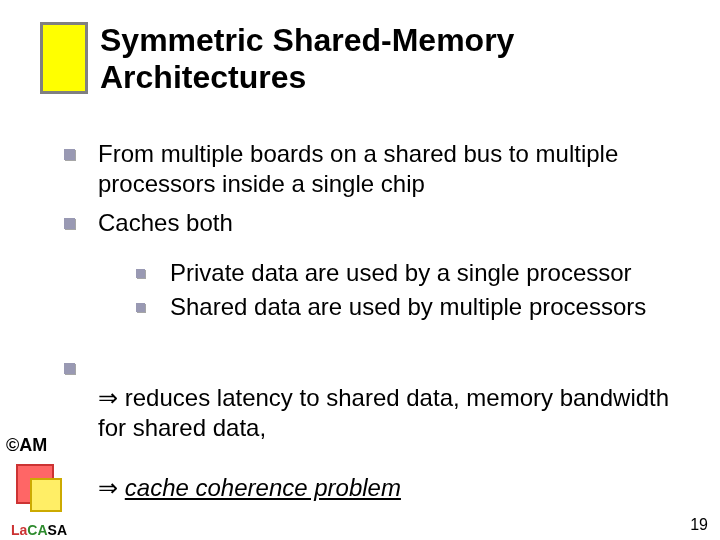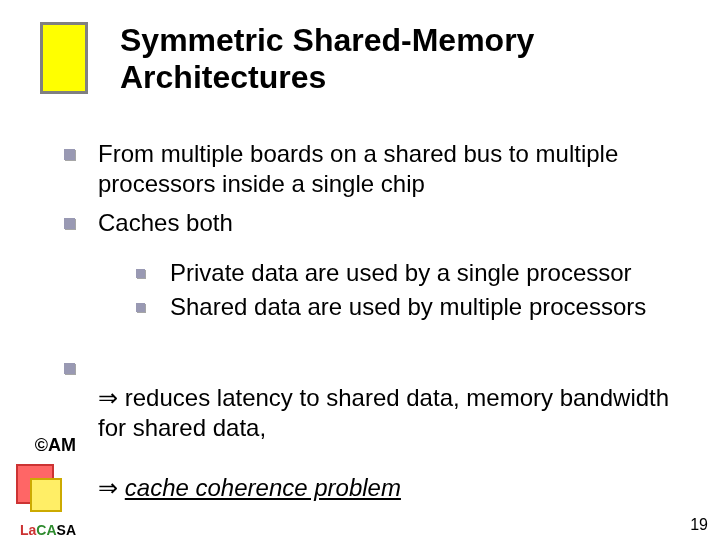--- a/index.html
+++ b/index.html
@@ -17,21 +17,20 @@
     width: 720px;
     height: 540px;
     position: relative;
     box-sizing: border-box;
   }
   .title-block {
     position: absolute;
     top: 22px;
     left: 40px;
     right: 40px;
-    padding-left: 20px;
   }
   .title-accent {
     position: absolute;
     top: 0;
     left: 0;
     width: 48px;
     height: 72px;
     background: #ffff00;
     border: 3px solid #808080;
     box-sizing: border-box;
@@ -83,32 +82,33 @@
     box-shadow: 1px 1px 0 rgba(0,0,0,0.35);
   }
   .spacer-sm { height: 14px; }
   .spacer-md { height: 18px; }
   .arrow {
     font-family: "Segoe UI Symbol", Arial, sans-serif;
   }
   .underline { text-decoration: underline; font-style: italic; }
   .footer-left {
     position: absolute;
-    left: 20px;
+    left: 4px;
     bottom: 2px;
     width: 70px;
     font-size: 14px;
     font-weight: bold;
+    text-align: center;
   }
   .am {
     position: absolute;
     left: 6px;
     bottom: 84px;
     width: 70px;
-    text-align: right;
+    text-align: left;
     font-family: "Comic Sans MS", "Comic Sans", cursive, Arial;
     font-size: 18px;
     font-weight: bold;
     color: #000;
     margin-top: 40px;
   }
   .logo {
     position: absolute;
     left: 16px;
     bottom: 22px;

